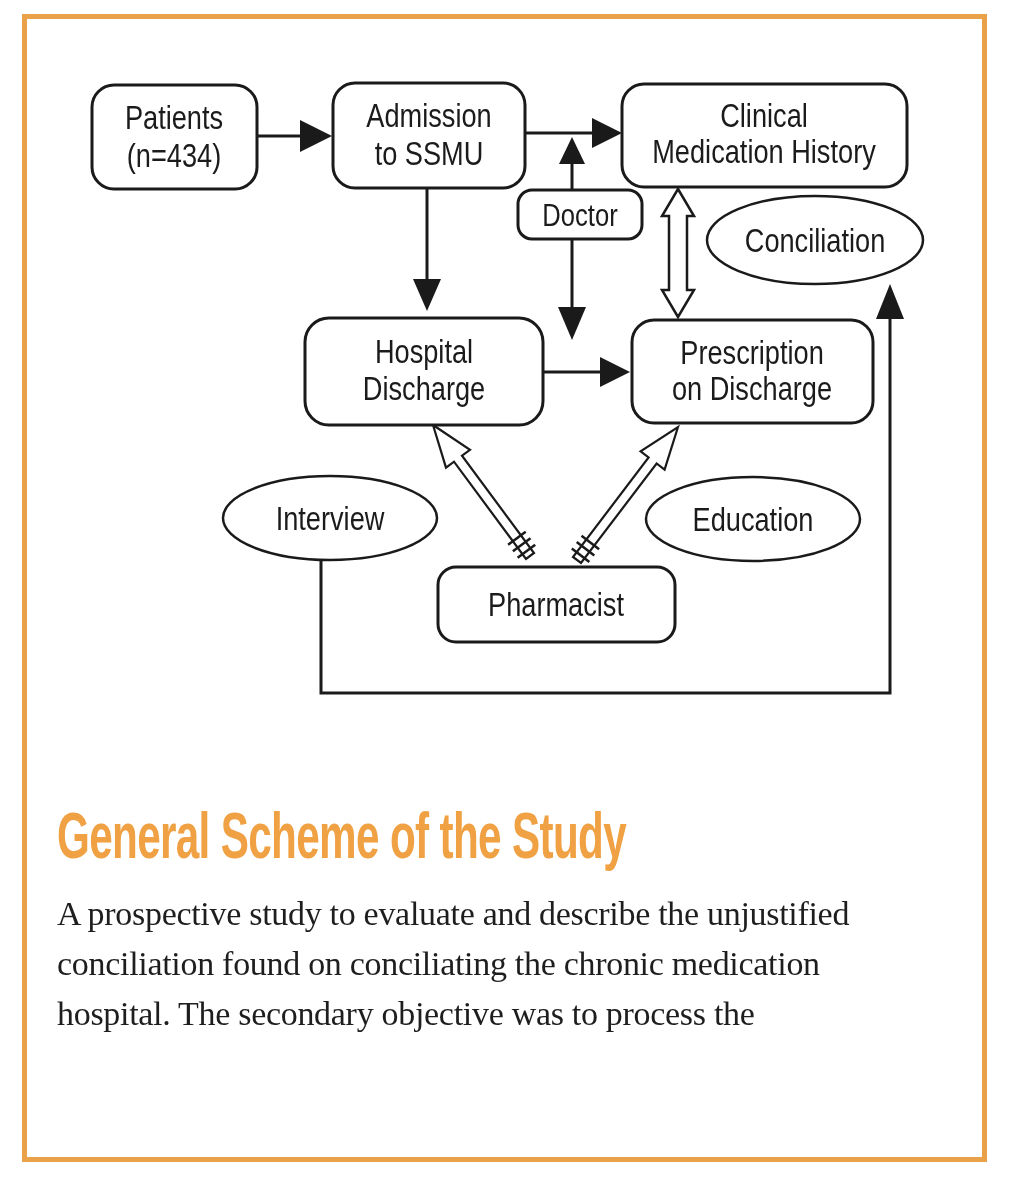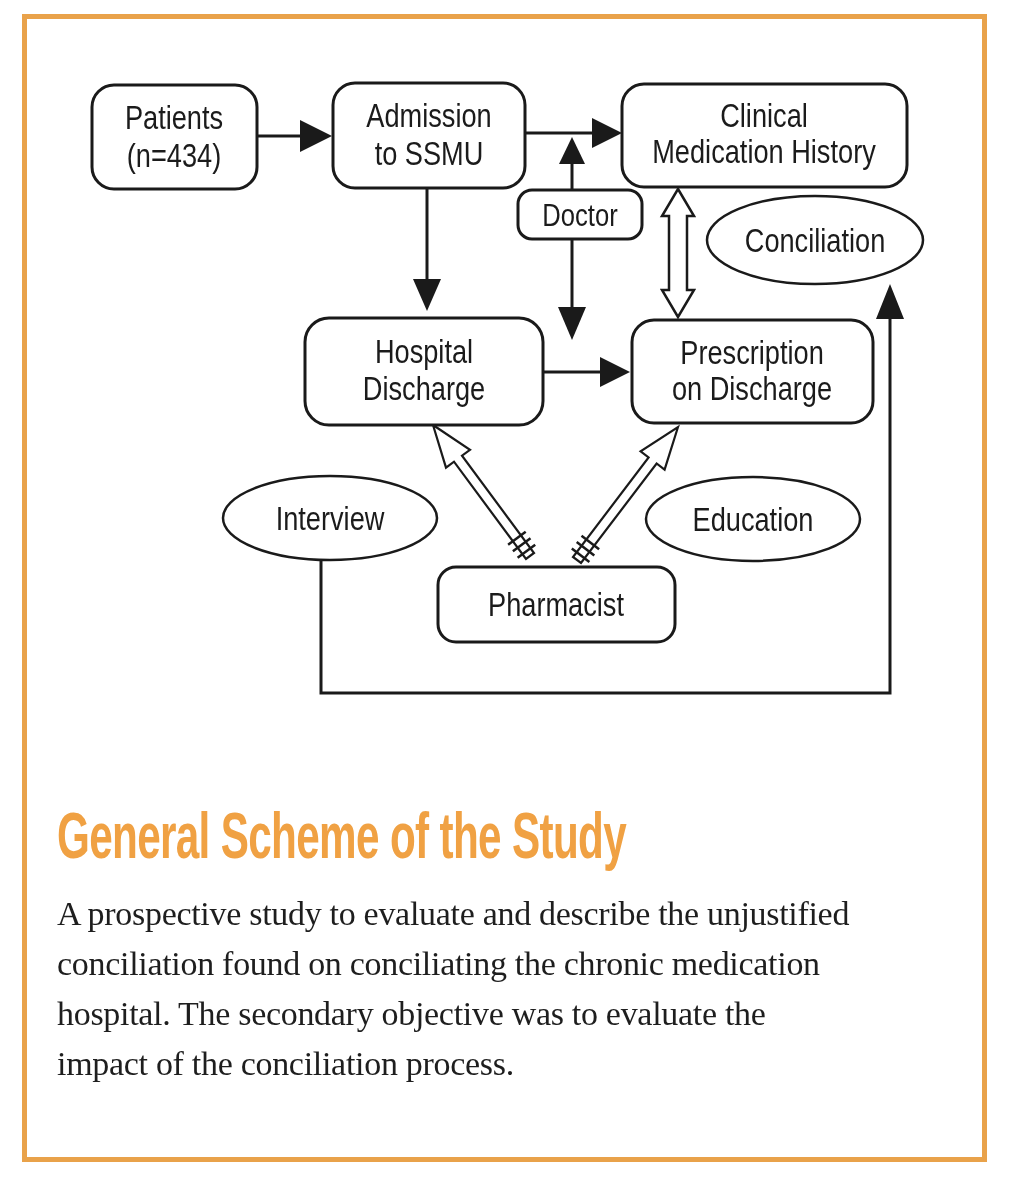--- a/index.html
+++ b/index.html
@@ -105,16 +105,15 @@
       <text transform="translate(330,530) scale(0.8,1)">Interview</text>
       <text transform="translate(753,531) scale(0.8,1)">Education</text>
     </g>
   </svg>
 
   <h1 class="fig-title" style="margin:0;">General Scheme of the Study</h1>
 
   <div class="fig-caption">
     <div>A prospective study to evaluate and describe the unjustified</div>
     <div>conciliation found on conciliating the chronic medication</div>
-    <div>hospital. The secondary objective was to evaluate the</div>
-    <div>impact of the conciliation process.</div>
+    <div>hospital. The secondary objective was to process the</div>
   </div>
 </div>
 
 </body></html>

